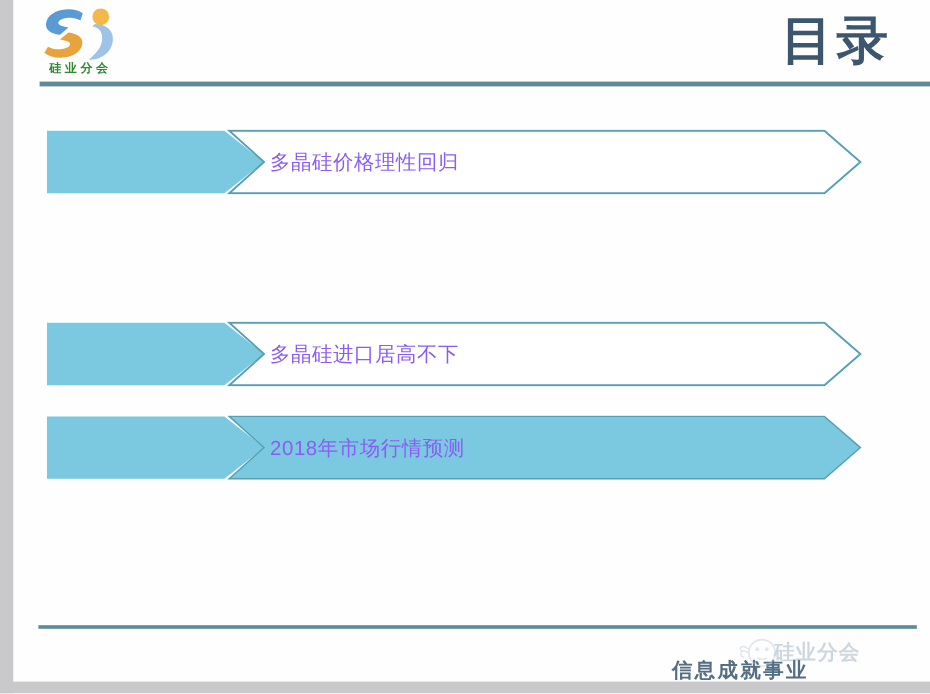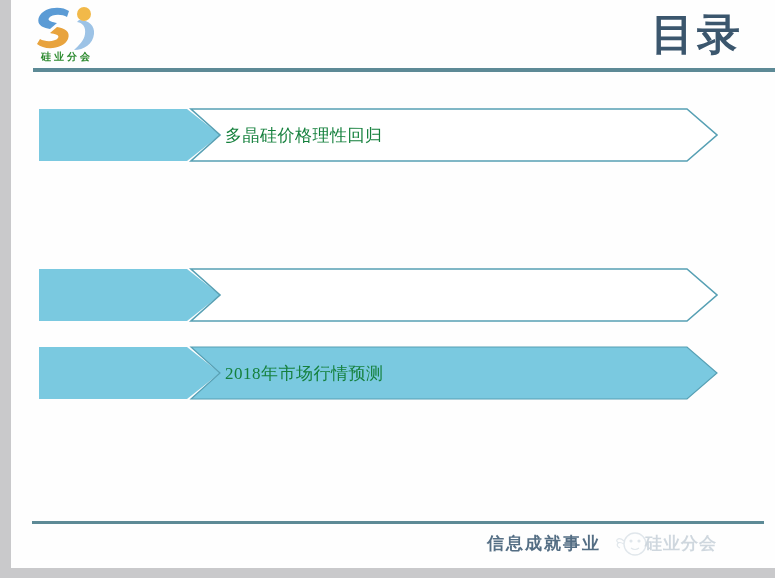--- a/index.html
+++ b/index.html
@@ -105,41 +105,41 @@
     width: 680px; height: 54px;
     display: block;
   }
   .row-label {
     position: absolute;
     left: 186px;
     top: 0;
     height: 54px;
     display: flex;
     align-items: center;
-    font-family: Liberation Serif, serif;
+    font-family: Liberation Sans, sans-serif;
     font-size: 17px;
-    color: #15803d;
+    color: #8b5cf6;
     letter-spacing: 0.5px;
     white-space: nowrap;
     pointer-events: none;
   }
 
   
   .footer-rule {
     position: absolute;
     left: 32px; top: 521px;
     width: 732px; height: 3px;
     background: #5d8a96;
   }
   .footer-slogan {
     position: absolute;
-    right: 28px; top: 528px;
+    right: 28px; top: 544px;
     width: 260px;
     height: 34px;
-    text-align: left;
+    text-align: center;
   }
   .footer-slogan-text {
     font-family: "DejaVu Serif", serif;
     font-size: 17px;
     font-weight: bold;
     color: #46627a;
     letter-spacing: 2px;
     line-height: 30px;
     white-space: nowrap;
     opacity: 0.92;
@@ -200,20 +200,21 @@
       </svg>
       <div class="row-label">多晶硅价格理性回归</div>
     </div>
 
 
     <div class="row" style="top:268px;">
       <svg class="row-svg" viewBox="0 0 680 54" preserveAspectRatio="none">
         <polygon points="0,1 148,1 181,27 148,53 0,53" fill="#7ac9e0"></polygon>
         <polygon points="152,1 648,1 678,27 648,53 152,53 181,27" fill="#ffffff" stroke="#57a0b4" stroke-width="1.6"></polygon>
       </svg>
+      <div class="row-label">多晶硅进口居高不下</div>
     </div>
 
     <div class="row" style="top:346px;">
       <svg class="row-svg" viewBox="0 0 680 54" preserveAspectRatio="none">
         <polygon points="0,1 148,1 181,27 148,53 0,53" fill="#7ac9e0"></polygon>
         <polygon points="152,1 648,1 678,27 648,53 152,53 181,27" fill="#7ac9e0" stroke="#57a0b4" stroke-width="1.2"></polygon>
       </svg>
       <div class="row-label">2018年市场行情预测</div>
     </div>
   </div>

